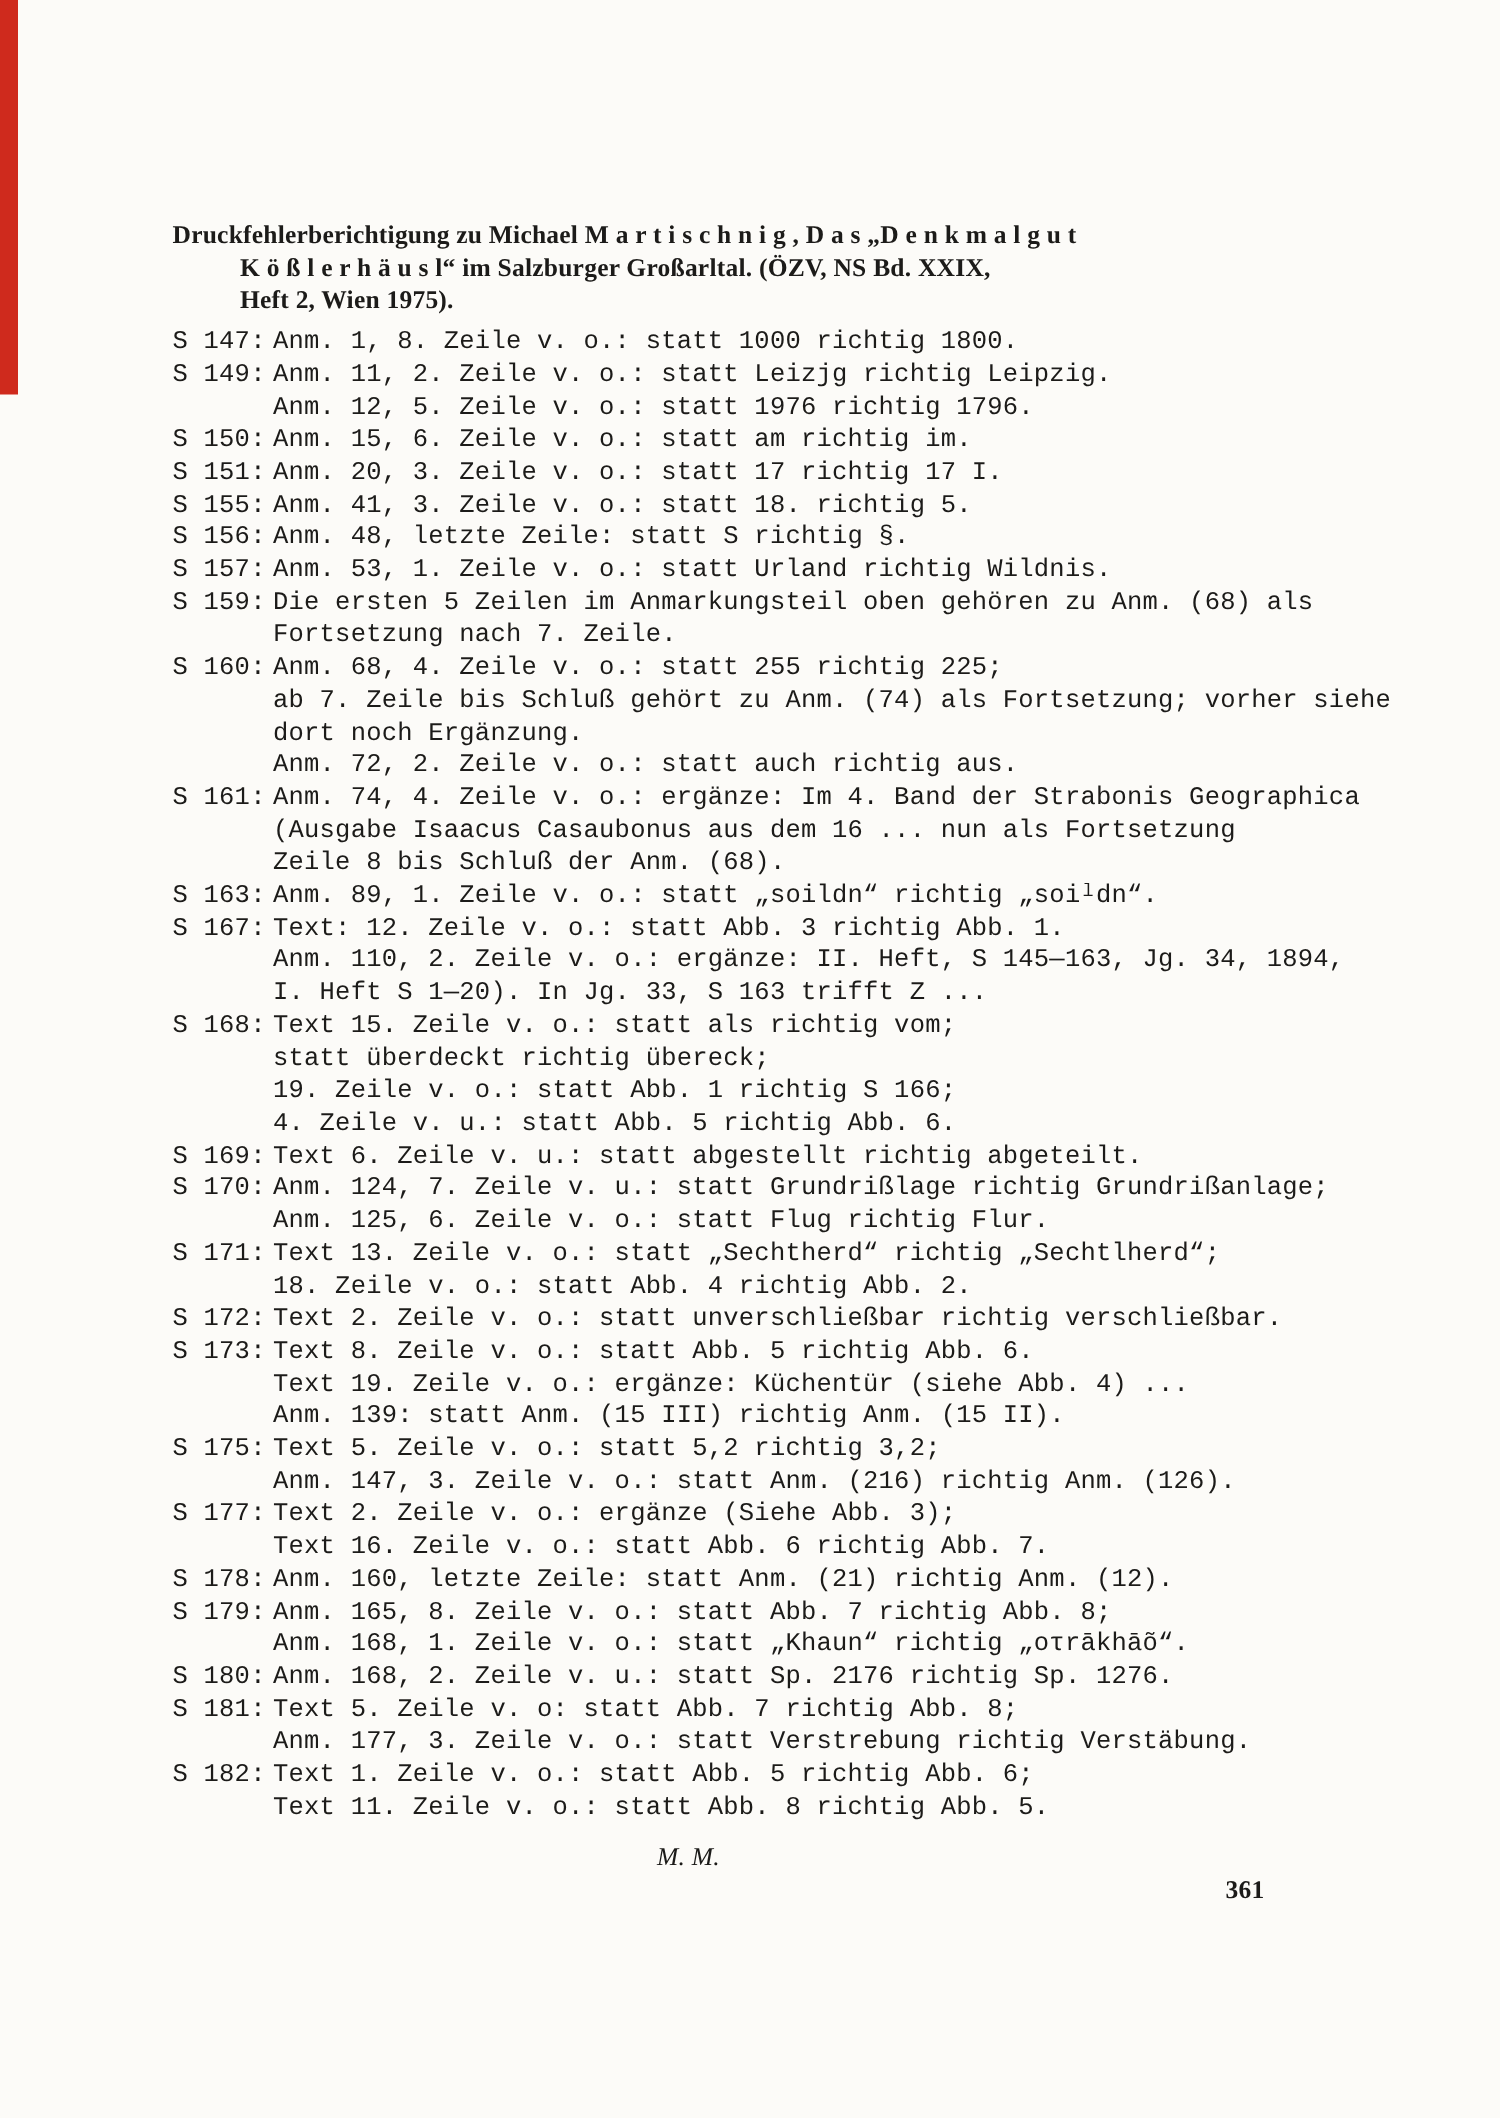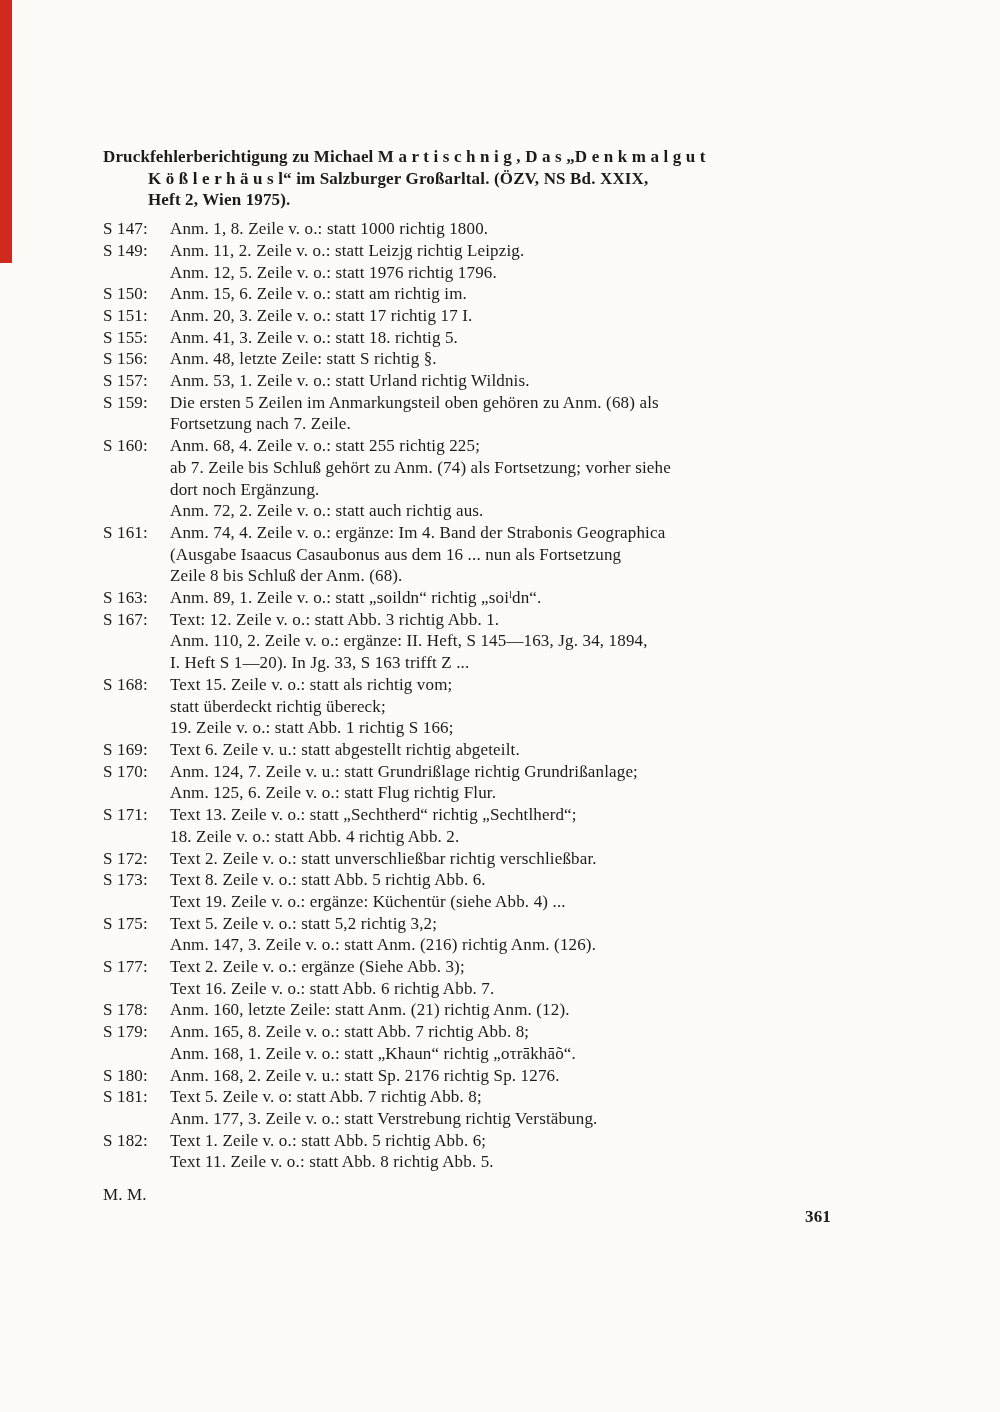--- a/index.html
+++ b/index.html
@@ -22,49 +22,51 @@
   }
   .binding-strip {
     position: absolute;
     left: 0;
     top: 0;
     width: 12px;
     height: 263px;
   }
   .content {
     position: absolute;
-    left: 103px;
+    left: 115px;
     top: 146px;
     width: 730px;
   }
   .heading {
     font-weight: bold;
     margin-bottom: 7px;
   }
   .heading .h-indent {
     padding-left: 45px;
   }
   .entry {
     display: flex;
     align-items: flex-start;
+    font-family: Liberation Mono, monospace;
   }
   .entry-label {
     flex: 0 0 67px;
     white-space: nowrap;
   }
   .entry-body {
     flex: 1 1 auto;
   }
   .entry-line {
     white-space: nowrap;
   }
   .signature {
-    text-align: left;
+    text-align: center;
     padding-right: 42px;
     margin-top: 11px;
+    font-style: italic;
   }
   .page-number {
     text-align: right;
     padding-right: 2px;
     font-weight: bold;
   }
 </style>
 </head>
 <body>
 
@@ -161,20 +163,21 @@
             <div class="entry-line">Anm. 110, 2. Zeile v. o.: ergänze: II. Heft, S 145—163, Jg. 34, 1894,</div>
             <div class="entry-line">I. Heft S 1—20). In Jg. 33, S 163 trifft Z ...</div>
           </div>
         </div>
         <div class="entry">
           <div class="entry-label">S 168:</div>
           <div class="entry-body">
             <div class="entry-line">Text 15. Zeile v. o.: statt als richtig vom;</div>
             <div class="entry-line">statt überdeckt richtig übereck;</div>
             <div class="entry-line">19. Zeile v. o.: statt Abb. 1 richtig S 166;</div>
+            <div class="entry-line">4. Zeile v. u.: statt Abb. 5 richtig Abb. 6.</div>
           </div>
         </div>
         <div class="entry">
           <div class="entry-label">S 169:</div>
           <div class="entry-body">
             <div class="entry-line">Text 6. Zeile v. u.: statt abgestellt richtig abgeteilt.</div>
           </div>
         </div>
         <div class="entry">
           <div class="entry-label">S 170:</div>
@@ -194,20 +197,21 @@
           <div class="entry-label">S 172:</div>
           <div class="entry-body">
             <div class="entry-line">Text 2. Zeile v. o.: statt unverschließbar richtig verschließbar.</div>
           </div>
         </div>
         <div class="entry">
           <div class="entry-label">S 173:</div>
           <div class="entry-body">
             <div class="entry-line">Text 8. Zeile v. o.: statt Abb. 5 richtig Abb. 6.</div>
             <div class="entry-line">Text 19. Zeile v. o.: ergänze: Küchentür (siehe Abb. 4) ...</div>
+            <div class="entry-line">Anm. 139: statt Anm. (15 III) richtig Anm. (15 II).</div>
           </div>
         </div>
         <div class="entry">
           <div class="entry-label">S 175:</div>
           <div class="entry-body">
             <div class="entry-line">Text 5. Zeile v. o.: statt 5,2 richtig 3,2;</div>
             <div class="entry-line">Anm. 147, 3. Zeile v. o.: statt Anm. (216) richtig Anm. (126).</div>
           </div>
         </div>
         <div class="entry">

